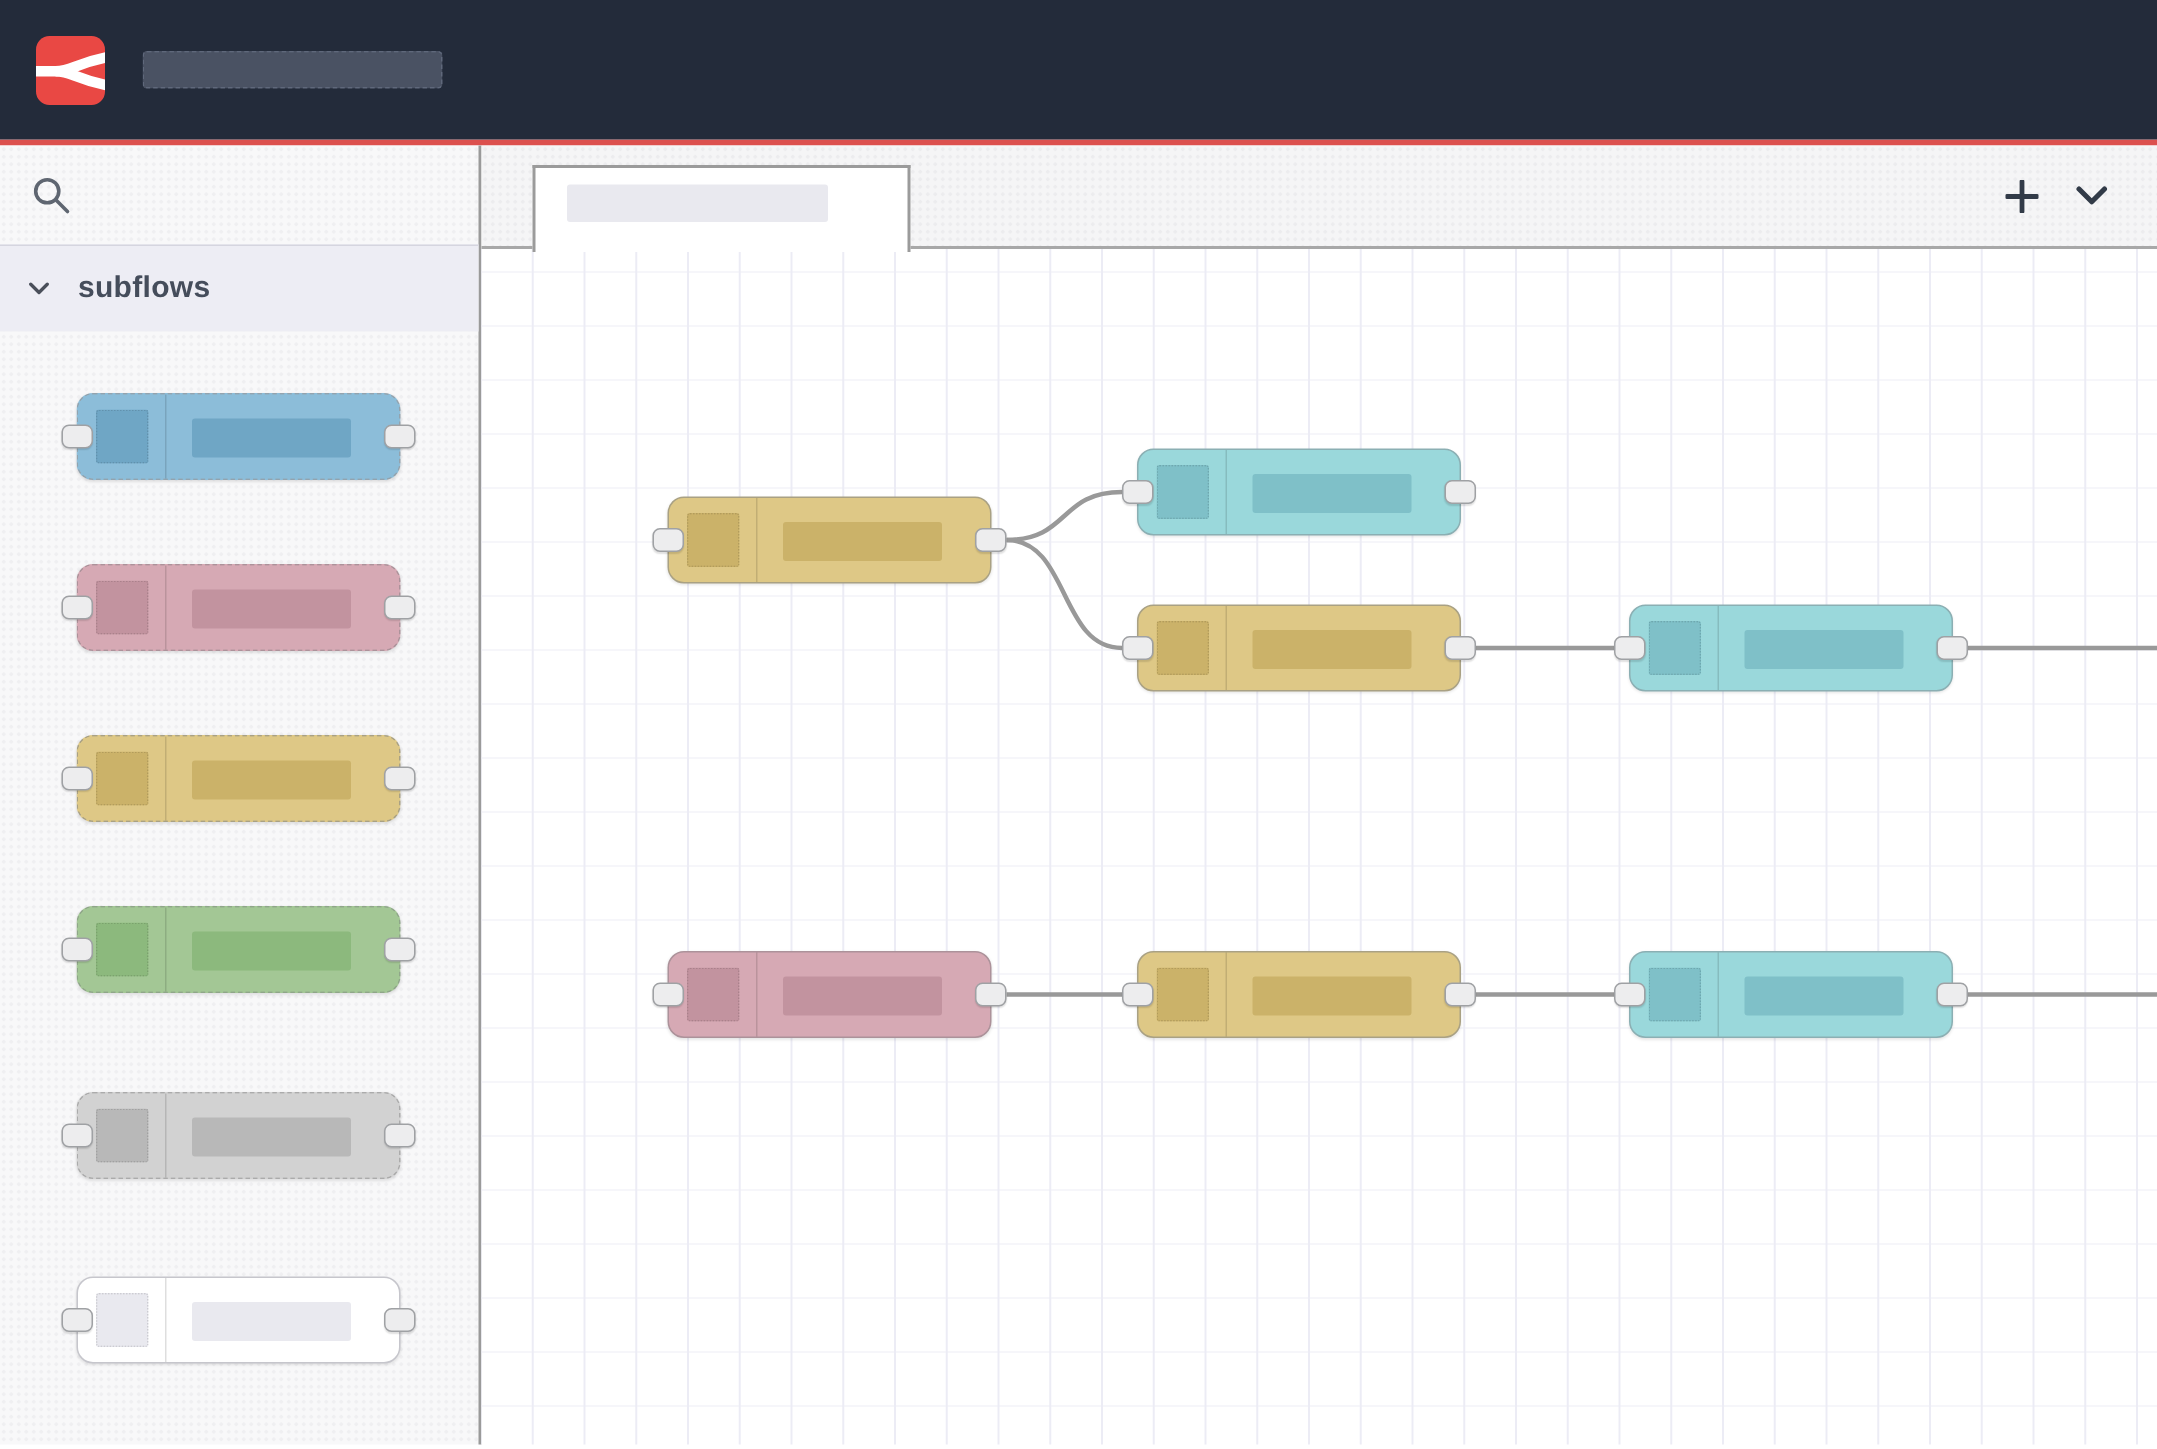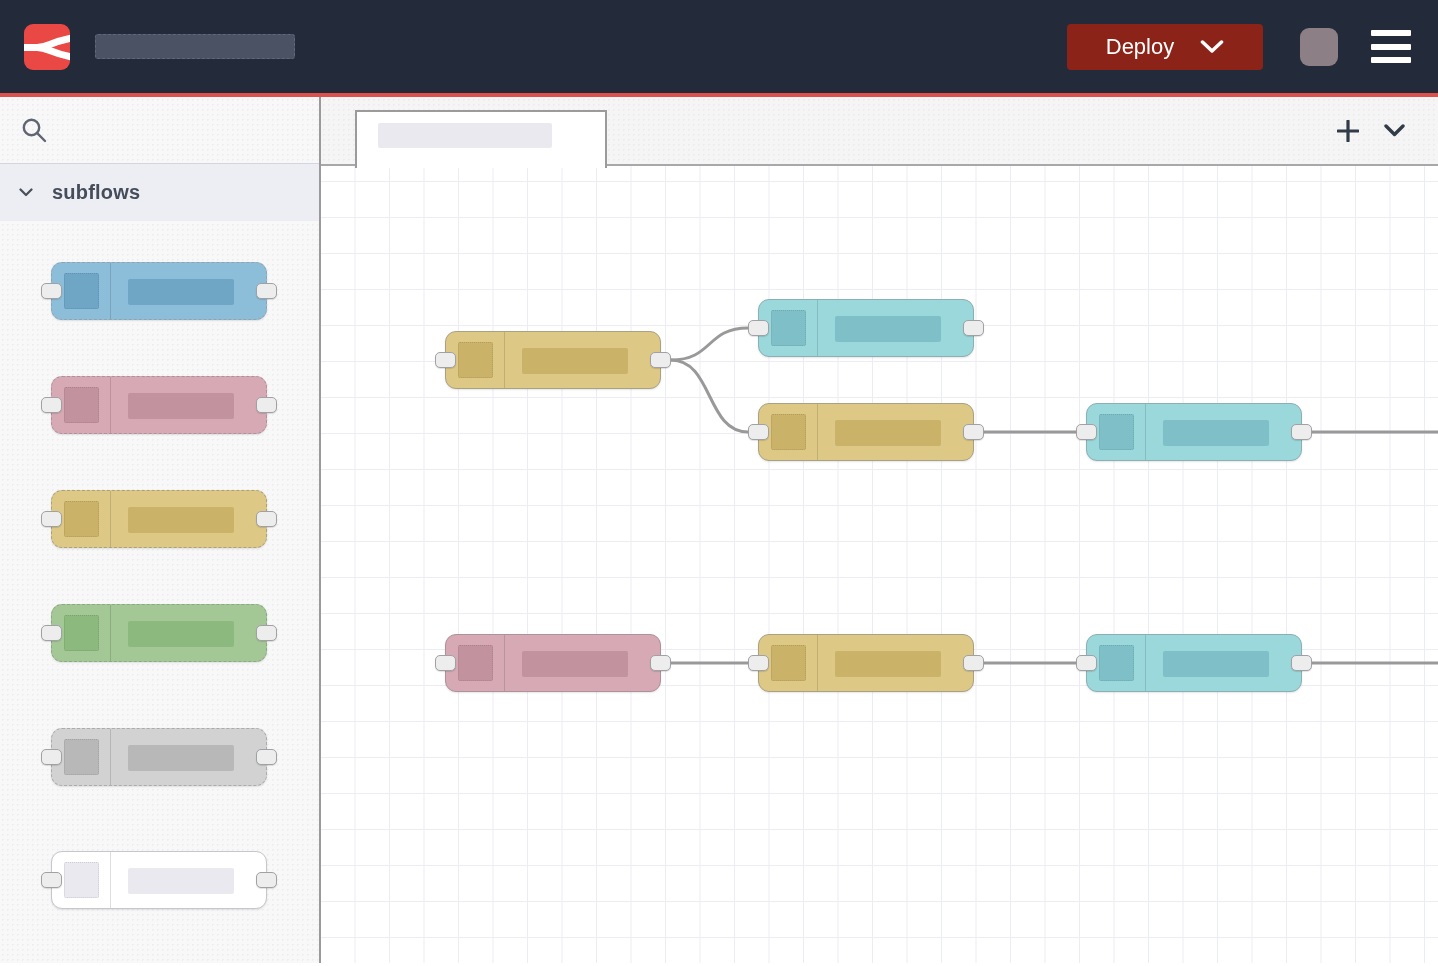--- a/index.html
+++ b/index.html
@@ -78,34 +78,20 @@
 <div class="app">
 
   <header class="topbar">
     <div class="logo">
       <svg width="46" height="46" viewBox="0 0 46 46">
         <path d="M-2 23.5 L13 23.5 C24 23.5 25 18.5 48 14" stroke="#fff" stroke-width="7" fill="none"></path>
         <path d="M13 23.5 C24 23.5 25 28.5 48 33" stroke="#fff" stroke-width="7" fill="none"></path>
       </svg>
     </div>
     <div class="title-ph"></div>
-    <div class="topbar-right">
-      <button class="deploy">
-        <span>Deploy</span>
-        <svg width="24" height="14" viewBox="0 0 24 14">
-          <path d="M2.5 2 L12 11 L21.5 2" stroke="#fff" stroke-width="3.5" fill="none" stroke-linecap="round" stroke-linejoin="round"></path>
-        </svg>
-      </button>
-      <div class="avatar"></div>
-      <button class="hamburger">
-        <span></span>
-        <span></span>
-        <span></span>
-      </button>
-    </div>
   </header>
   <div class="redline"></div>
 
   <div class="body">
 
     <aside class="sidebar">
       <div class="search-row">
         <svg width="27" height="27" viewBox="0 0 27 27">
           <circle cx="10.5" cy="10.5" r="7.7" stroke="#5F6671" stroke-width="2.4" fill="none"></circle>
           <path d="M16.2 16.2 L24 24" stroke="#5F6671" stroke-width="2.4" stroke-linecap="round"></path>

